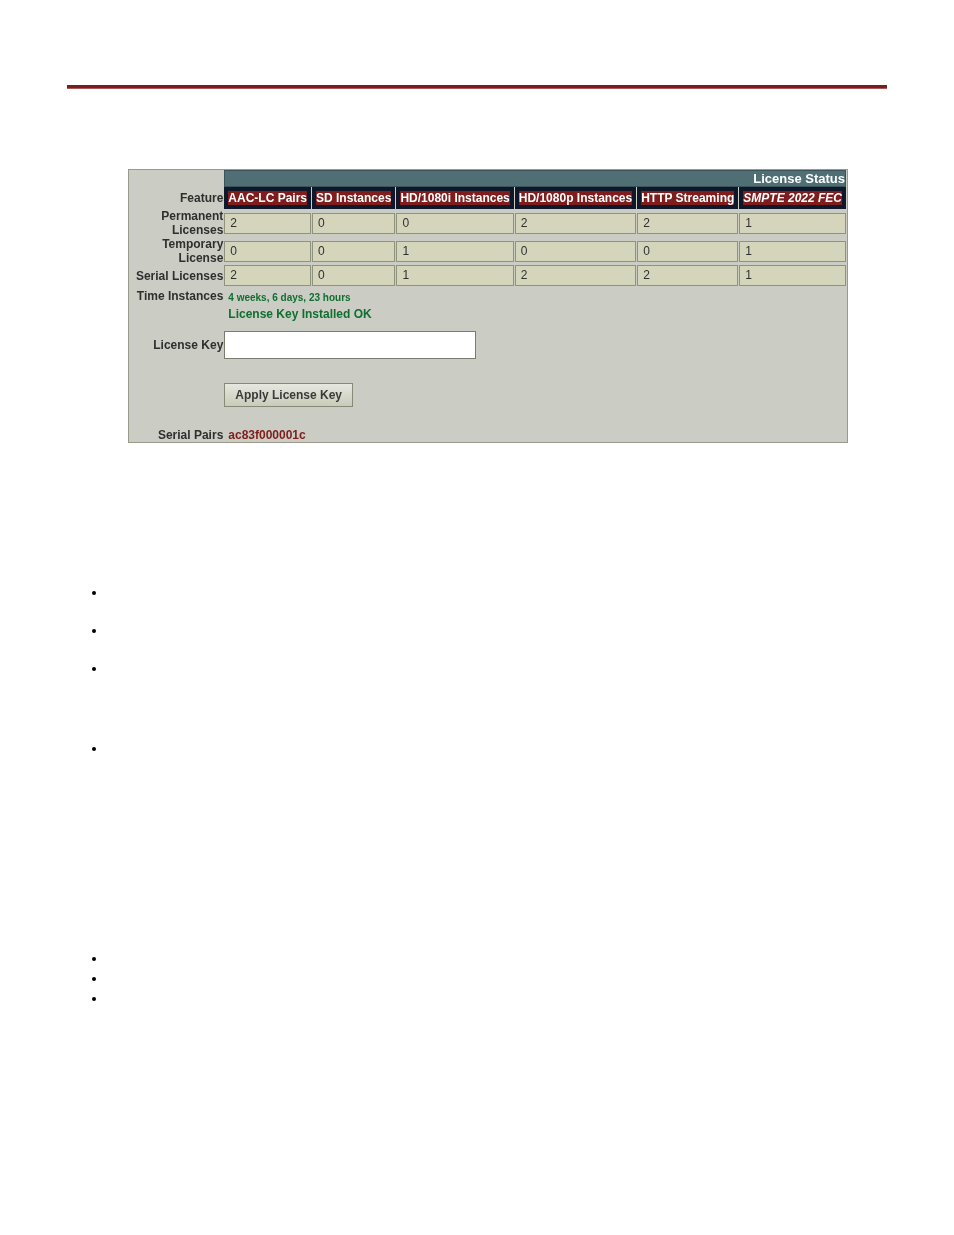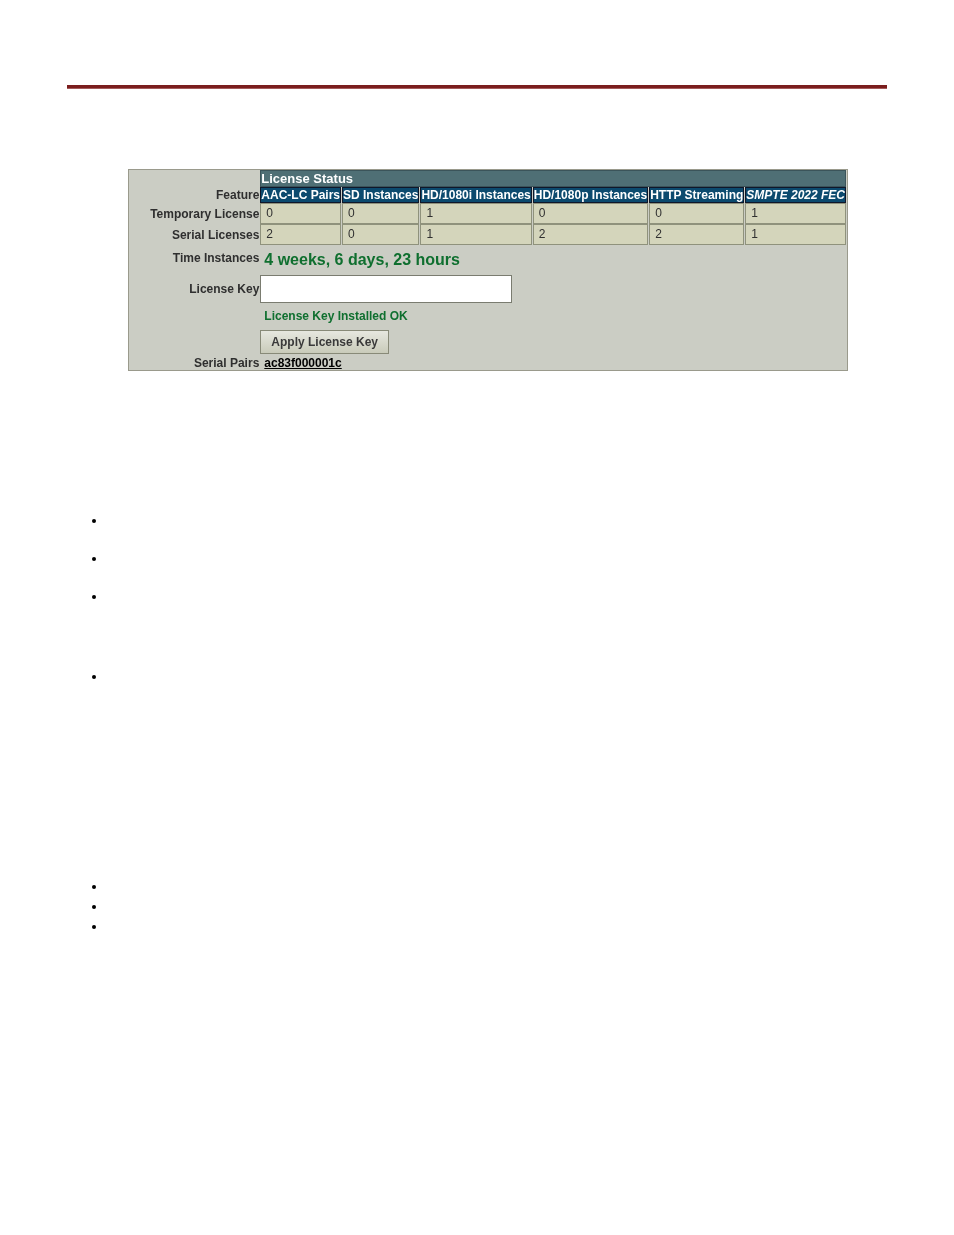--- a/index.html
+++ b/index.html
@@ -43,54 +43,54 @@
     width: 139px;
     text-align: right;
     padding: 6px 6px 6px 4px;
     font-weight: bold;
     color: #2f2f2f;
     font-size: 12px;
   }
   .license-status-cell {
     background: #4f6f75;
     color: #ffffff;
-    text-align: left;
+    text-align: right;
     font-weight: bold;
     font-size: 13px;
     padding: 4px 0;
     border: 1px solid #3b545a;
   }
   .feature-cell {
-    background: #0c4a6e;
+    background: #7f1d1d;
     color: #ffffff;
     text-align: center;
     font-weight: bold;
     font-size: 12px;
     padding: 4px 2px;
-    border: 1px solid #0f172a;
+    border: 4px solid #0f172a;
     white-space: nowrap;
   }
   .value-cell {
     padding: 6px 2px;
   }
   .ro-box {
     background: #d4d5bb;
     border: 1px solid #8f927c;
     padding: 2px 5px;
     font-size: 12px;
     color: #303030;
     min-height: 15px;
     line-height: 15px;
     width: 100%;
     box-sizing: border-box;
   }
   .time-remaining-val {
     color: #0f6f2f;
     font-weight: bold;
-    font-size: 16px;
+    font-size: 10px;
     padding: 6px 4px 2px 4px;
     display: inline-block;
   }
   .install-ok {
     color: #0f6f2f;
     font-weight: bold;
     font-size: 12px;
     padding: 2px 4px 6px 4px;
   }
   .license-input {
@@ -102,29 +102,28 @@
     padding: 2px 4px;
     font-size: 12px;
   }
   .apply-btn {
     background: linear-gradient(#e6e7df, #c9cbba);
     border: 1px solid #888a78;
     padding: 4px 10px;
     font-size: 12px;
     font-weight: bold;
     color: #3a3a3a;
-    margin: 1px 0;
+    margin: 20px 0;
     cursor: pointer;
   }
   .serial-val {
     font-size: 12px;
     font-weight: bold;
-    color: #000000;
+    color: #7f1d1d;
     padding: 4px 4px;
-    text-decoration: underline;
   }
   .notes {
     margin: 140px 67px 0 67px;
     font-size: 13px;
     line-height: 1.5;
     color: transparent; 
   }
   .notes ul {
     list-style: disc;
     margin: 0 0 0 40px;
@@ -166,20 +165,41 @@
       <tr>
         <td class="row-header">Feature</td>
         <td class="feature-cell col-aac">AAC-LC Pairs</td>
         <td class="feature-cell col-sd">SD Instances</td>
         <td class="feature-cell col-1080i">HD/1080i Instances</td>
         <td class="feature-cell col-1080p">HD/1080p Instances</td>
         <td class="feature-cell col-http">HTTP Streaming</td>
         <td class="feature-cell col-smpte">SMPTE 2022 FEC</td>
       </tr>
 
+      <tr>
+        <td class="row-header">Permanent Licenses</td>
+        <td class="value-cell">
+              <div class="ro-box">2</div>
+            </td>
+        <td class="value-cell">
+              <div class="ro-box">0</div>
+            </td>
+        <td class="value-cell">
+              <div class="ro-box">0</div>
+            </td>
+        <td class="value-cell">
+              <div class="ro-box">2</div>
+            </td>
+        <td class="value-cell">
+              <div class="ro-box">2</div>
+            </td>
+        <td class="value-cell">
+              <div class="ro-box">1</div>
+            </td>
+      </tr>
 
       <tr>
         <td class="row-header">Temporary License</td>
         <td class="value-cell">
               <div class="ro-box">0</div>
             </td>
         <td class="value-cell">
               <div class="ro-box">0</div>
             </td>
         <td class="value-cell">
@@ -220,30 +240,30 @@
 
 
       <tr>
         <td class="row-header">Time Instances</td>
         <td colspan="6">
           <span class="time-remaining-val">4 weeks, 6 days, 23 hours</span>
         </td>
       </tr>
 
       <tr>
+        <td class="row-header"></td>
+        <td colspan="6">
+          <div class="install-ok">License Key Installed OK</div>
+        </td>
+      </tr>
+
+      <tr>
         <td class="row-header">License Key</td>
         <td colspan="6">
           <input type="text" class="license-input" value="" style="">
-        </td>
-      </tr>
-
-      <tr>
-        <td class="row-header"></td>
-        <td colspan="6">
-          <div class="install-ok">License Key Installed OK</div>
         </td>
       </tr>
 
       <tr>
         <td class="row-header"></td>
         <td colspan="6">
           <button class="apply-btn">Apply License Key</button>
         </td>
       </tr>
 

